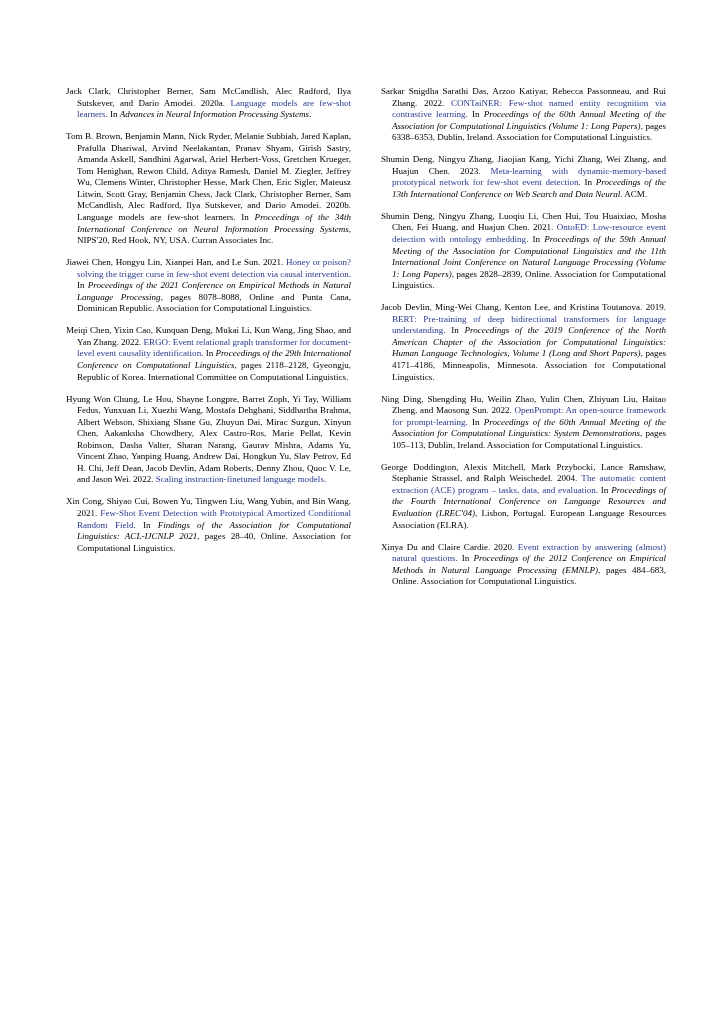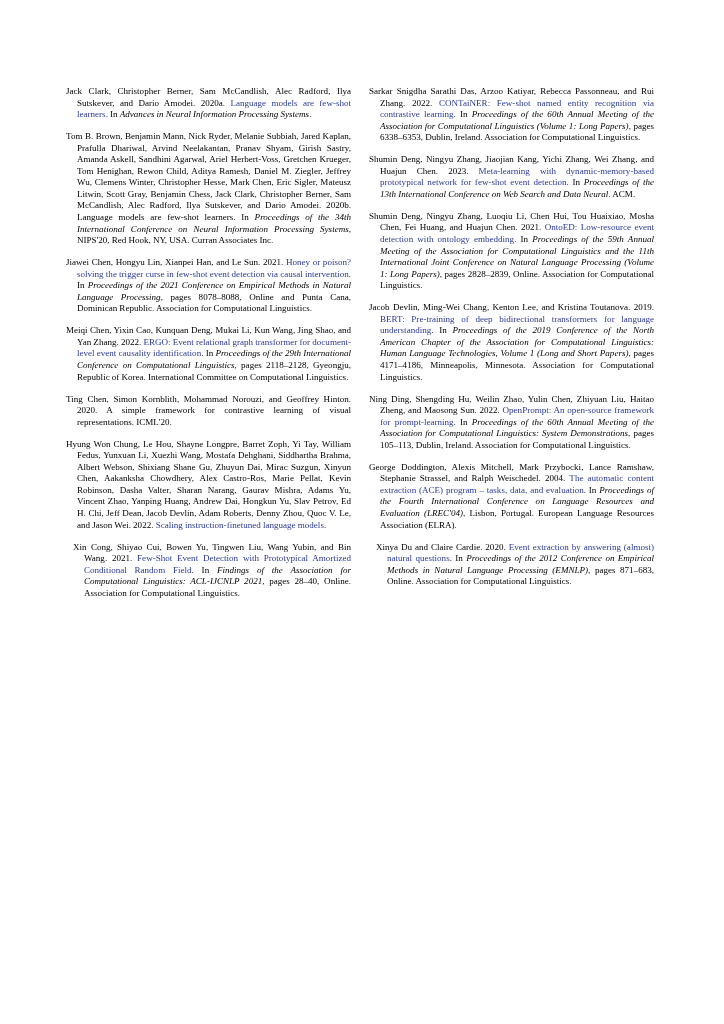--- a/index.html
+++ b/index.html
@@ -18,59 +18,58 @@
   #page {
     position: relative;
     width: 724px;
     height: 1024px;
     box-sizing: border-box;
     padding: 86px 60px 60px 66px;
   }
   #columns {
     display: flex;
     flex-direction: row;
-    gap: 18px;
+    gap: 30px;
     align-items: flex-start;
   }
   .column {
     width: 285px;
     flex: 0 0 285px;
   }
   .ref {
     font-size: 9.05px;
     line-height: 11.55px;
     text-align: justify;
     text-justify: inter-word;
     padding-left: 11px;
     text-indent: -11px;
     margin: 0 0 10.5px 0;
     hyphens: manual;
     word-spacing: -0.1px;
   }
-  .ref:last-child { margin-bottom: 0; margin-left: 7px; }
+  .ref:last-child { margin-bottom: 0; }
   .lnk { color: #2b3a8f; }
   .it  { font-style: italic; }
 </style>
 </head>
 <body>
 
 <div id="page">
   <div id="columns">
     <div class="column" id="col-left">
         <p class="ref"><span>Jack Clark, Christopher Berner, Sam McCandlish, Alec Radford, Ilya Sutskever, and Dario Amodei. 2020a. </span><span class="lnk">Language models are few-shot learners</span><span>. In </span><span class="it">Advances in Neural Information Processing Systems</span><span>.</span></p>
         <p class="ref"><span>Tom B. Brown, Benjamin Mann, Nick Ryder, Melanie Subbiah, Jared Kaplan, Prafulla Dhariwal, Arvind Neelakantan, Pranav Shyam, Girish Sastry, Amanda Askell, Sandhini Agarwal, Ariel Herbert-Voss, Gretchen Krueger, Tom Henighan, Rewon Child, Aditya Ramesh, Daniel M. Ziegler, Jeffrey Wu, Clemens Winter, Christopher Hesse, Mark Chen, Eric Sigler, Mateusz Litwin, Scott Gray, Benjamin Chess, Jack Clark, Christopher Berner, Sam McCandlish, Alec Radford, Ilya Sutskever, and Dario Amodei. 2020b. Language models are few-shot learners. In </span><span class="it">Proceedings of the 34th International Conference on Neural Information Processing Systems</span><span>, NIPS'20, Red Hook, NY, USA. Curran Associates Inc.</span></p>
         <p class="ref"><span>Jiawei Chen, Hongyu Lin, Xianpei Han, and Le Sun. 2021. </span><span class="lnk">Honey or poison? solving the trigger curse in few-shot event detection via causal intervention</span><span>. In </span><span class="it">Proceedings of the 2021 Conference on Empirical Methods in Natural Language Processing</span><span>, pages 8078–8088, Online and Punta Cana, Dominican Republic. Association for Computational Linguistics.</span></p>
         <p class="ref"><span>Meiqi Chen, Yixin Cao, Kunquan Deng, Mukai Li, Kun Wang, Jing Shao, and Yan Zhang. 2022. </span><span class="lnk">ERGO: Event relational graph transformer for document-level event causality identification</span><span>. In </span><span class="it">Proceedings of the 29th International Conference on Computational Linguistics</span><span>, pages 2118–2128, Gyeongju, Republic of Korea. International Committee on Computational Linguistics.</span></p>
-        <p class="ref"><span>Ting Chen, Simon Kornblith, Mohammad Norouzi, and Geoffrey Hinton. 2020. A simple framework for contrastive learning of visual representations. ICML'20.</span></p>
         <p class="ref"><span>Hyung Won Chung, Le Hou, Shayne Longpre, Barret Zoph, Yi Tay, William Fedus, Yunxuan Li, Xuezhi Wang, Mostafa Dehghani, Siddhartha Brahma, Albert Webson, Shixiang Shane Gu, Zhuyun Dai, Mirac Suzgun, Xinyun Chen, Aakanksha Chowdhery, Alex Castro-Ros, Marie Pellat, Kevin Robinson, Dasha Valter, Sharan Narang, Gaurav Mishra, Adams Yu, Vincent Zhao, Yanping Huang, Andrew Dai, Hongkun Yu, Slav Petrov, Ed H. Chi, Jeff Dean, Jacob Devlin, Adam Roberts, Denny Zhou, Quoc V. Le, and Jason Wei. 2022. </span><span class="lnk">Scaling instruction-finetuned language models</span><span>.</span></p>
         <p class="ref"><span>Xin Cong, Shiyao Cui, Bowen Yu, Tingwen Liu, Wang Yubin, and Bin Wang. 2021. </span><span class="lnk">Few-Shot Event Detection with Prototypical Amortized Conditional Random Field</span><span>. In </span><span class="it">Findings of the Association for Computational Linguistics: ACL-IJCNLP 2021</span><span>, pages 28–40, Online. Association for Computational Linguistics.</span></p>
       </div>
     <div class="column" id="col-right">
         <p class="ref"><span>Sarkar Snigdha Sarathi Das, Arzoo Katiyar, Rebecca Passonneau, and Rui Zhang. 2022. </span><span class="lnk">CONTaiNER: Few-shot named entity recognition via contrastive learning</span><span>. In </span><span class="it">Proceedings of the 60th Annual Meeting of the Association for Computational Linguistics (Volume 1: Long Papers)</span><span>, pages 6338–6353, Dublin, Ireland. Association for Computational Linguistics.</span></p>
         <p class="ref"><span>Shumin Deng, Ningyu Zhang, Jiaojian Kang, Yichi Zhang, Wei Zhang, and Huajun Chen. 2023. </span><span class="lnk">Meta-learning with dynamic-memory-based prototypical network for few-shot event detection</span><span>. In </span><span class="it">Proceedings of the 13th International Conference on Web Search and Data Neural</span><span>. ACM.</span></p>
         <p class="ref"><span>Shumin Deng, Ningyu Zhang, Luoqiu Li, Chen Hui, Tou Huaixiao, Mosha Chen, Fei Huang, and Huajun Chen. 2021. </span><span class="lnk">OntoED: Low-resource event detection with ontology embedding</span><span>. In </span><span class="it">Proceedings of the 59th Annual Meeting of the Association for Computational Linguistics and the 11th International Joint Conference on Natural Language Processing (Volume 1: Long Papers)</span><span>, pages 2828–2839, Online. Association for Computational Linguistics.</span></p>
         <p class="ref"><span>Jacob Devlin, Ming-Wei Chang, Kenton Lee, and Kristina Toutanova. 2019. </span><span class="lnk">BERT: Pre-training of deep bidirectional transformers for language understanding</span><span>. In </span><span class="it">Proceedings of the 2019 Conference of the North American Chapter of the Association for Computational Linguistics: Human Language Technologies, Volume 1 (Long and Short Papers)</span><span>, pages 4171–4186, Minneapolis, Minnesota. Association for Computational Linguistics.</span></p>
         <p class="ref"><span>Ning Ding, Shengding Hu, Weilin Zhao, Yulin Chen, Zhiyuan Liu, Haitao Zheng, and Maosong Sun. 2022. </span><span class="lnk">OpenPrompt: An open-source framework for prompt-learning</span><span>. In </span><span class="it">Proceedings of the 60th Annual Meeting of the Association for Computational Linguistics: System Demonstrations</span><span>, pages 105–113, Dublin, Ireland. Association for Computational Linguistics.</span></p>
         <p class="ref"><span>George Doddington, Alexis Mitchell, Mark Przybocki, Lance Ramshaw, Stephanie Strassel, and Ralph Weischedel. 2004. </span><span class="lnk">The automatic content extraction (ACE) program – tasks, data, and evaluation</span><span>. In </span><span class="it">Proceedings of the Fourth International Conference on Language Resources and Evaluation (LREC'04)</span><span>, Lisbon, Portugal. European Language Resources Association (ELRA).</span></p>
-        <p class="ref"><span>Xinya Du and Claire Cardie. 2020. </span><span class="lnk">Event extraction by answering (almost) natural questions</span><span>. In </span><span class="it">Proceedings of the 2012 Conference on Empirical Methods in Natural Language Processing (EMNLP)</span><span>, pages 871–683, Online. Association for Computational Linguistics.</span></p>
+        <p class="ref"><span>Xinya Du and Claire Cardie. 2020. </span><span class="lnk">Event extraction by answering (almost) natural questions</span><span>. In </span><span class="it">Proceedings of the 2012 Conference on Empirical Methods in Natural Language Processing (EMNLP)</span><span>, pages 484–683, Online. Association for Computational Linguistics.</span></p>
       </div>
   </div>
 </div>
 
 </body></html>

